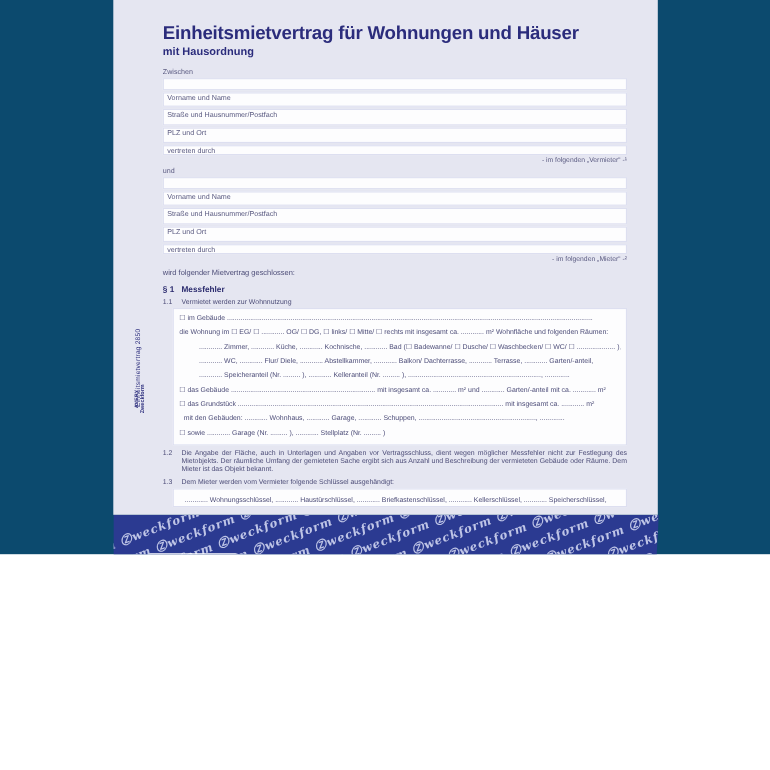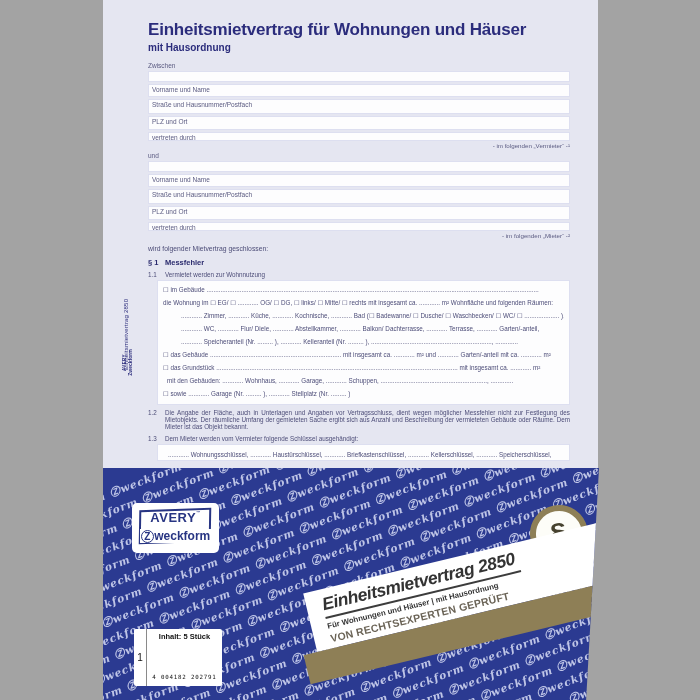--- a/index.html
+++ b/index.html
@@ -1,16 +1,16 @@
 <!DOCTYPE html>
 <html><head>
 <meta charset="utf-8">
 <style>
   html,body{margin:0;padding:0;background:#fff;}
-  #stage{position:relative;width:700px;height:700px;background:#a3a3a3;overflow:hidden;
+  #stage{position:relative;width:700px;height:504px;background:#0c4a6e;overflow:hidden;
          font-family:"Liberation Sans",sans-serif;}
 
   
   #page{position:absolute;left:103px;top:0;width:495px;height:468px;background:#e5e6f1;}
   #page-title{position:absolute;left:45px;top:20px;font-size:17px;font-weight:bold;color:#2b2c7c;letter-spacing:-0.2px;}
   #page-subtitle{position:absolute;left:45px;top:42px;font-size:10px;font-weight:bold;color:#2b2c7c;text-align:right;}
 
   #side-label{position:absolute;left:20px;top:290px;height:80px;writing-mode:vertical-rl;transform:rotate(180deg);
               font-size:6px;color:#2b2c7c;letter-spacing:0.2px;}
   #side-logo{position:absolute;left:4px;top:358px;width:40px;transform:rotate(-90deg);text-align:center;

